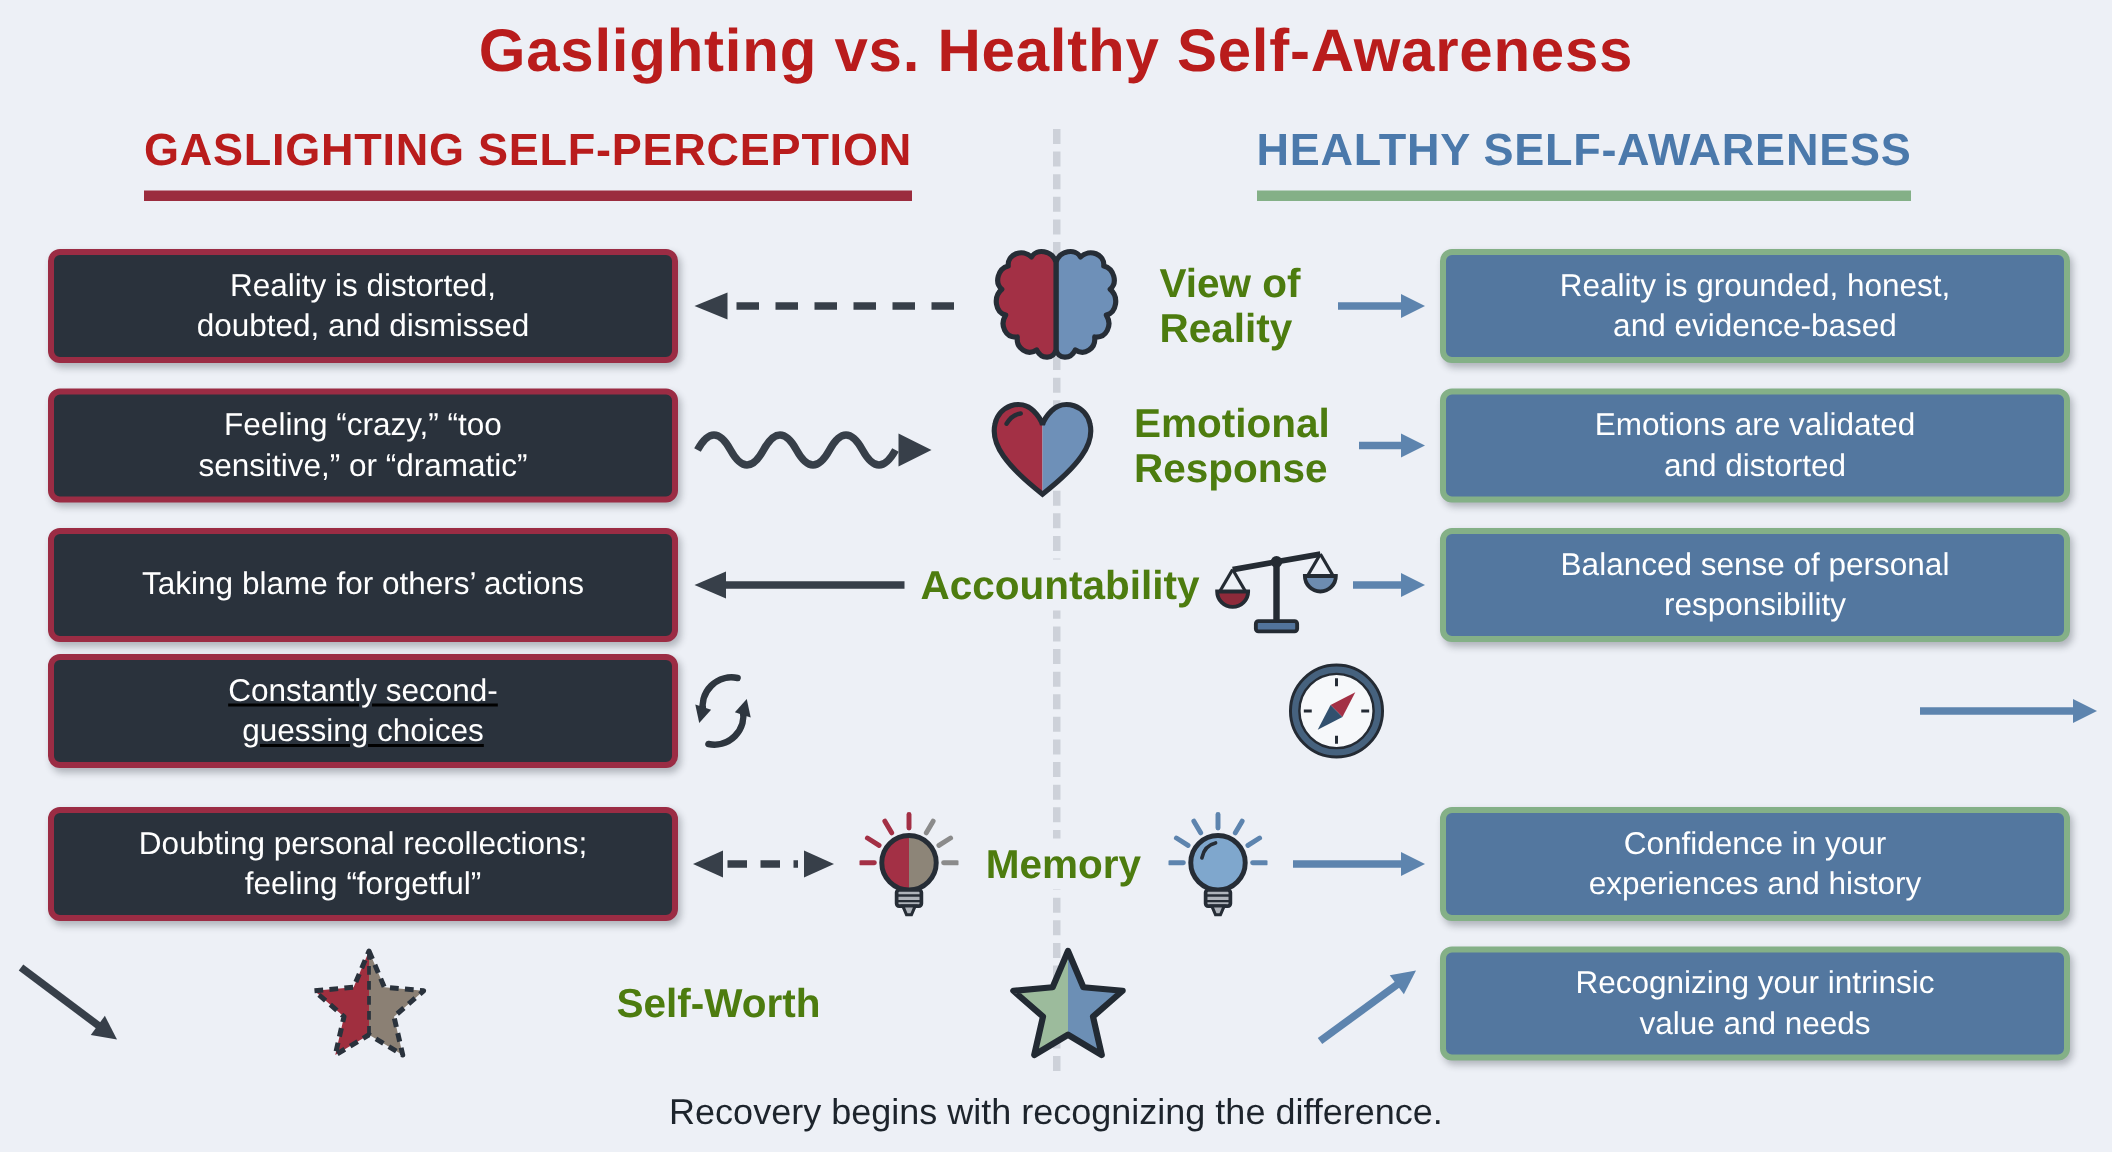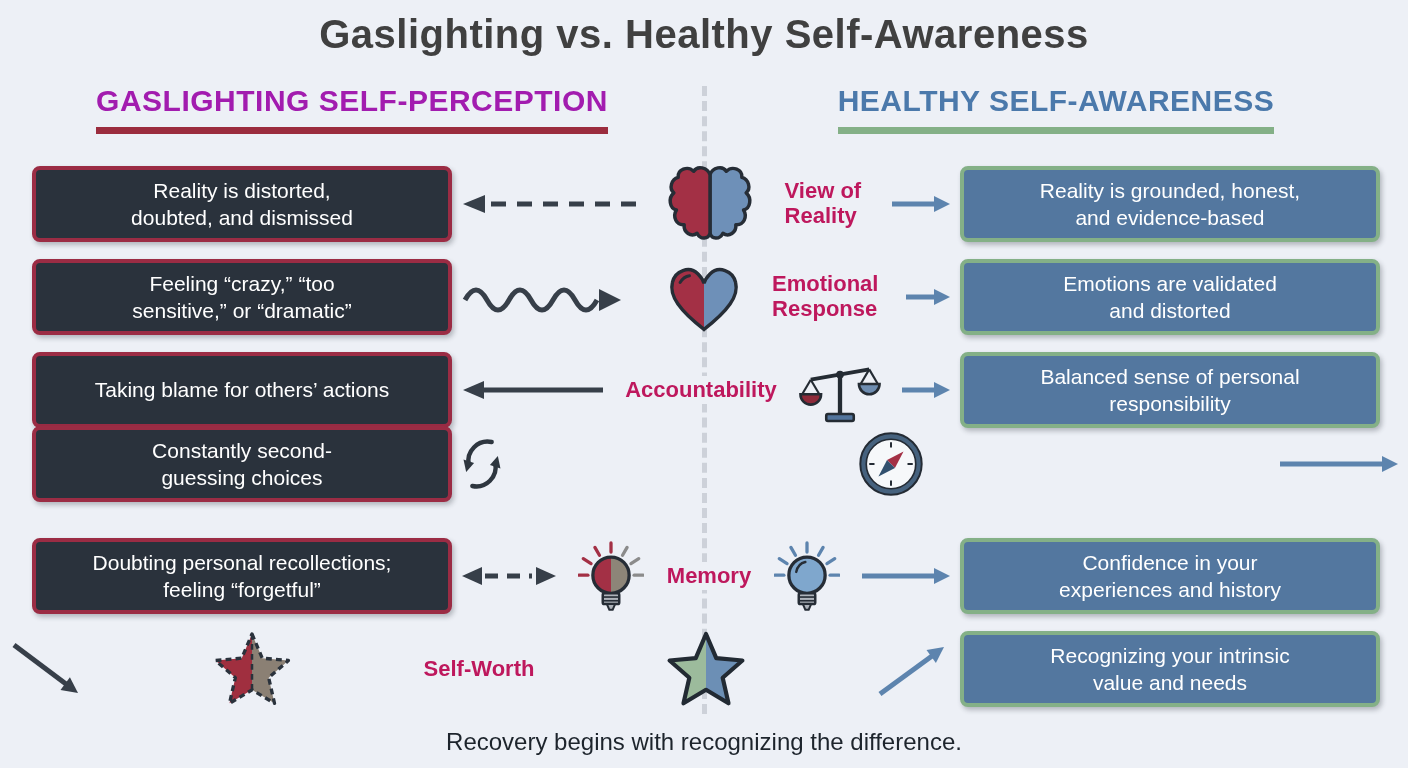--- a/index.html
+++ b/index.html
@@ -1,38 +1,38 @@
 <!DOCTYPE html>
 <html><head>
 <meta charset="utf-8">
 <style>
   html,body{margin:0;padding:0;}
   .canvas{position:relative;width:1408px;height:768px;background:#edf0f6;
     font-family:"Liberation Sans",sans-serif;overflow:hidden;}
   .title{position:absolute;top:12px;left:0;width:100%;text-align:center;
-    font-size:40px;font-weight:bold;color:#404040;letter-spacing:.5px;}
+    font-size:40px;font-weight:bold;color:#b91c1c;letter-spacing:.5px;}
   .col-header{position:absolute;top:84px;width:704px;text-align:center;
     font-size:30px;font-weight:bold;letter-spacing:.5px;}
-  .col-header.left{left:0;color:#a21caf;}
+  .col-header.left{left:0;color:#b91c1c;}
   .col-header.right{left:704px;color:#4b79ab;}
   .col-header .underline{display:inline-block;padding-bottom:9px;border-bottom:7px solid;}
   .col-header.left .underline{border-color:#9b2c3e;}
   .col-header.right .underline{border-color:#84b087;}
   .divider{position:absolute;left:702px;top:86px;height:628px;
     border-left:5px dashed #cdd1d9;z-index:0;}
   .row{position:absolute;left:0;width:1408px;height:80px;display:flex;
     align-items:center;z-index:1;justify-content:flex-end;}
   .box{width:412px;height:68px;border-radius:8px;display:flex;align-items:center;
     justify-content:center;text-align:center;color:#fff;font-size:21px;
     line-height:1.3;white-space:pre-line;box-shadow:2px 3px 5px rgba(40,45,55,.3);}
   .left-box{margin-left:32px;background:#2a323c;border:4px solid #9b2c44;}
   .right-box{margin-right:28px;background:#53779f;border:4px solid #84b087;}
   .center{flex:1;display:flex;align-items:center;justify-content:space-between;
     padding:0 8px;height:100%;}
-  .cat-label{font-size:22px;font-weight:bold;color:#be185d;white-space:pre-line;
+  .cat-label{font-size:27px;font-weight:bold;color:#4d7c0f;white-space:pre-line;
     line-height:1.12;background:#edf0f6;padding:2px 3px;}
   .footer{position:absolute;top:728px;left:0;width:100%;text-align:center;
     font-size:24px;color:#1d242c;}
   svg{display:block;}
 </style>
 </head>
 <body>
 
 <div class="canvas">
 
@@ -125,21 +125,21 @@
       </svg>
       <svg width="52" height="24">
         <line x1="2" y1="12" x2="36" y2="12" stroke="#5d84ae" stroke-width="5"></line>
         <polygon points="50,12 34,4 34,20" fill="#5d84ae"></polygon>
       </svg>
     </div>
     <div class="box right-box">Balanced sense of personal
 responsibility</div>
   </div>
 
-  <div class="row" style="top:424px;">
+  <div class="row" style="top:434px;text-decoration:underline;">
     <div class="box left-box">Constantly second-
 guessing choices</div>
     <div class="center">
       <svg width="44" height="58" viewBox="0 0 50 62">
         <path d="M36 6 A22 22 0 0 0 10 32" fill="none" stroke="#2e363f" stroke-width="5" stroke-linecap="round"></path>
         <polygon points="4,26 16,30 7,40" fill="#2e363f"></polygon>
         <path d="M14 56 A22 22 0 0 0 40 30" fill="none" stroke="#2e363f" stroke-width="5" stroke-linecap="round"></path>
         <polygon points="46,36 34,32 43,22" fill="#2e363f"></polygon>
       </svg>
       <svg width="66" height="66" viewBox="0 0 100 100">

